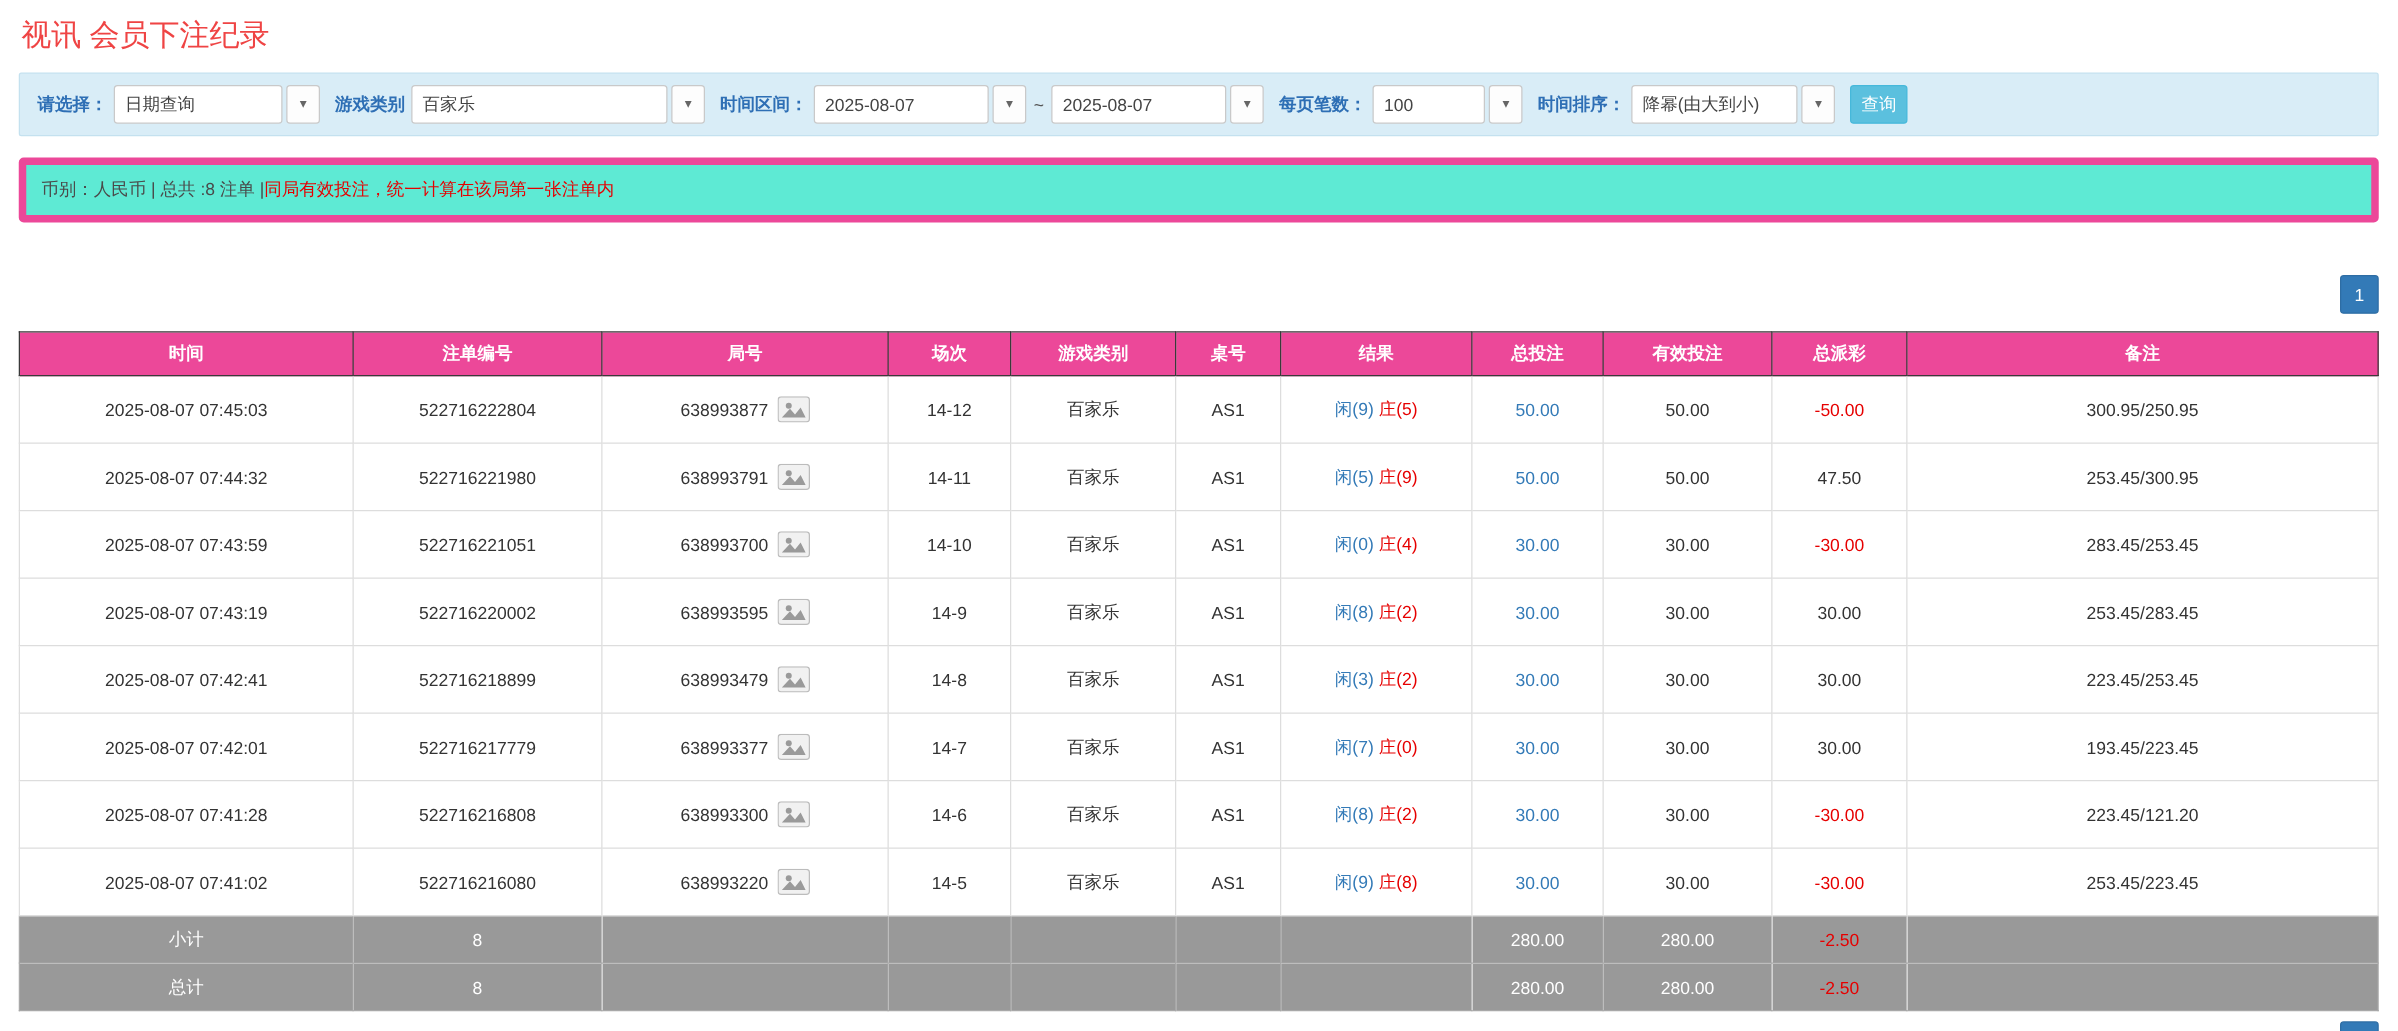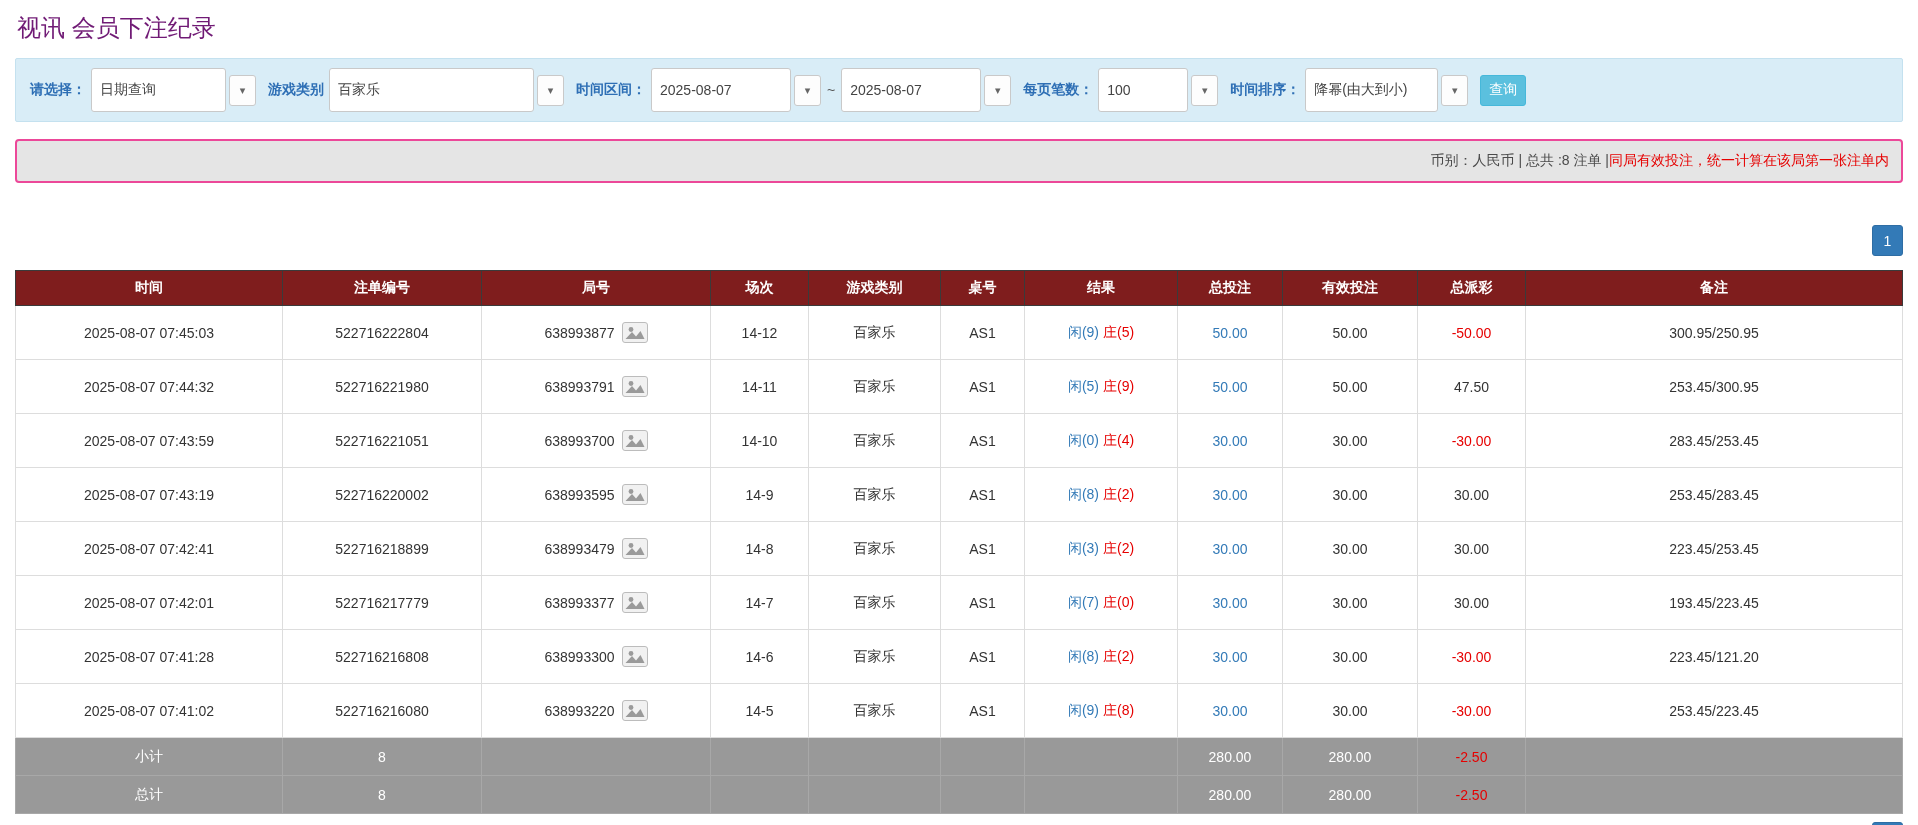--- a/index.html
+++ b/index.html
@@ -6,21 +6,21 @@
   html, body { background: #ffffff; }
   body {
     font-family: "Liberation Sans", "DejaVu Sans", sans-serif;
     color: #333;
     padding: 8px 15px 30px 15px;
     min-width: 1900px;
   }
   .page-title {
     font-size: 24px;
     font-weight: 500;
-    color: #701a75;
+    color: #ef4444;
     margin: 4px 0 14px 2px;
   }
 
   
   .filter-bar {
     background: #d9edf7;
     border: 1px solid #c4e1ef;
     border-radius: 2px;
     padding: 9px 10px;
     display: flex;
@@ -30,21 +30,21 @@
   }
   .flabel {
     color: #2e6fb5;
     font-weight: 700;
     font-size: 14px;
     margin: 0 5px 0 12px;
   }
   .flabel:first-child { margin-left: 4px; }
   .combo { display: inline-flex; align-items: center; }
   .combo input {
-    height: 44px;
+    height: 31px;
     border: 1px solid #c9c9c9;
     border-radius: 3px;
     padding: 0 8px;
     font-size: 14px;
     color: #444;
     background: #fff;
     font-family: inherit;
     outline: none;
   }
   .caret-btn {
@@ -75,26 +75,26 @@
     border: 1px solid #46b8da;
     color: #fff;
     border-radius: 3px;
     font-size: 14px;
     font-family: Liberation Serif, serif;
     cursor: pointer;
   }
 
   
   .info-bar {
-    background: #e5e5e5;
-    border: 2px solid #ec4899;
+    background: #5eead4;
+    border: 6px solid #ec4899;
     border-radius: 4px;
     padding: 11px 12px;
     display: flex;
-    justify-content: flex-end;
+    justify-content: flex-start;
     align-items: center;
     font-size: 14px;
     margin-bottom: 42px;
   }
   .info-left { color: #4a4a4a; }
   .info-right { color: #e60000; }
 
   
   .pager { display: flex; justify-content: flex-end; }
   .pager.top { margin-bottom: 14px; }
@@ -115,21 +115,21 @@
   }
 
   
   table {
     width: 100%;
     border-collapse: collapse;
     table-layout: fixed;
     font-size: 14px;
   }
   th {
-    background: #7f1d1d;
+    background: #ec4899;
     color: #fff;
     font-weight: 700;
     height: 35px;
     border: 1px solid #3a3a3a;
     text-align: center;
   }
   td {
     border: 1px solid #ddd;
     text-align: center;
     height: 54px;

